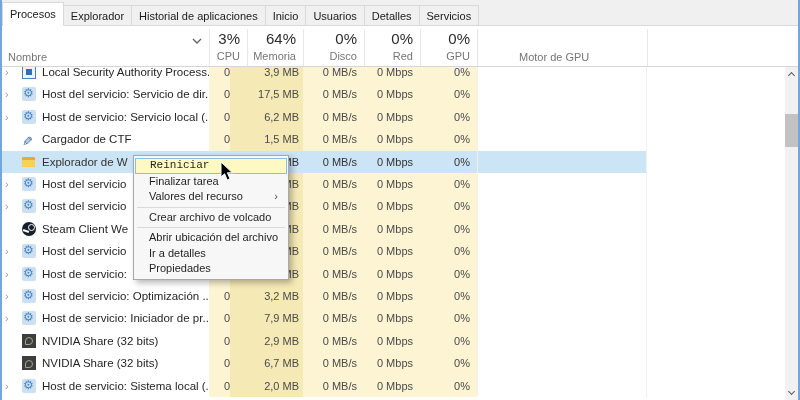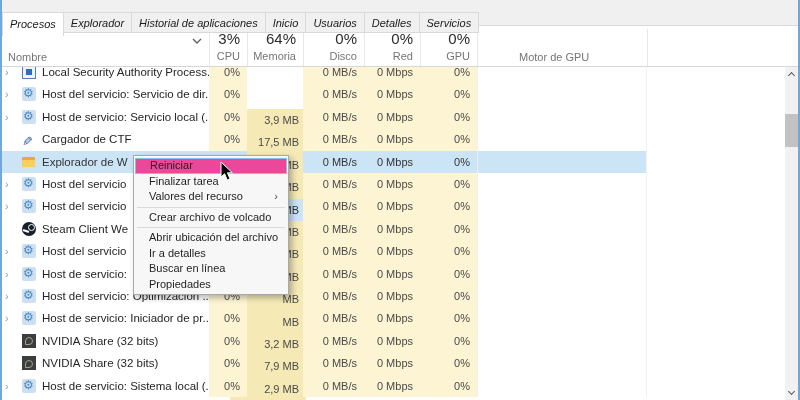--- a/index.html
+++ b/index.html
@@ -4,21 +4,21 @@
 <style>
   * { margin:0; padding:0; box-sizing:border-box; }
   html,body { width:800px; height:400px; overflow:hidden; }
   body { font-family:"Liberation Sans", sans-serif; background:#ffffff; position:relative; color:#222; }
 
   .edge { position:absolute; top:0; bottom:0; width:2px; background:#71a7dd; z-index:60; }
   .edge-left { left:0; } .edge-right { right:0; }
 
   
   .tabbar { position:absolute; left:0; top:0; width:800px; height:26px; background:#f0f0f0; border-bottom:1px solid #d9d9d9; z-index:5; }
-  .tabs { position:absolute; left:2px; top:12px; display:flex; height:24px;font-style:italic; }
+  .tabs { position:absolute; left:2px; top:2px; display:flex; align-items:flex-end; height:24px; }
   .tab { height:21px; line-height:21px; padding:0 7px; font-size:11px; color:#1a1a1a;
          background:#f0f0f0; border:1px solid #d9d9d9; border-left:none; white-space:nowrap; cursor:default; }
   .tab:first-child { border-left:1px solid #d9d9d9; }
   .tab.active { height:24px; line-height:23px; background:#ffffff; border:1px solid #d9d9d9; border-bottom:none; position:relative; z-index:2; }
 
   
   .header { position:absolute; left:0; top:26px; width:800px; height:41px; background:#fff; border-bottom:1px solid #d6d6d6; z-index:4; }
   .vline { position:absolute; top:3px; bottom:0; width:1px; background:#e7e7e7; }
   .hdr-chevron { position:absolute; left:191px; top:6px; width:14px; height:12px; color:#5f5f5f; }
   .statcol { position:absolute; top:0; height:40px; text-align:right; padding-right:7px; }
@@ -27,21 +27,21 @@
   .name-hdr { position:absolute; left:8px; top:25px; font-size:11px; color:#757575; }
   .gpueng-hdr { position:absolute; left:483px; top:25px; font-size:11px; color:#757575;margin-left:36px; }
 
   
   .rows { position:absolute; left:0; top:67px; width:785px; height:333px; overflow:hidden; background:#fff; }
   .prow { position:absolute; left:0; width:785px; height:22.4px; }
   .cell { position:absolute; top:0; height:22.4px; font-size:11px; color:#4a4a4a;
           text-align:right; padding-right:7px; line-height:22.4px; white-space:nowrap; overflow:hidden; }
   .c-name { left:0; width:209px; text-align:left; padding:0; color:#252525; font-size:11.5px; }
   .c-cpu  { left:209px; width:38px;  background:#fdf4d3; }
-  .c-mem  { left:230px; width:76px;  background:#f5e9b6;margin-top:48px; }
+  .c-mem  { left:230px; width:76px;  background:#f5e9b6; }
   .c-disk { left:303px; width:61px;  background:#fdf4d3; }
   .c-net  { left:364px; width:56px;  background:#fdf4d3; }
   .c-gpu  { left:420px; width:57px;  background:#fdf4d3; }
   .c-eng  { left:477px; width:170px; background:#fff; border-left:1px solid #f0f0f0; border-right:1px solid #f0f0f0; }
   .prow.selected .cell { background:#cbe4f6; color:#333; }
   .arrow { position:absolute; left:5px; top:0; width:12px; line-height:22.4px; font-size:11px; color:#9b9b9b; }
   .pname { position:absolute; left:42px; top:0; line-height:22.4px; }
 
   
   .picon { position:absolute; left:22px; top:4px; width:14px; height:14px; }
@@ -65,21 +65,21 @@
   .sb-up { top:0; } .sb-down { bottom:0; }
   .chev { position:absolute; left:3.5px; width:5px; height:5px; border-right:1.4px solid #5a5a5a; border-bottom:1.4px solid #5a5a5a; }
   .chev-up { top:6px; transform:rotate(-135deg); }
   .chev-down { top:4px; transform:rotate(45deg); }
   .sb-thumb { position:absolute; left:0; top:47px; width:13px; height:33px; background:#c2c2c2; }
 
   
   .cmenu { position:absolute; left:133px; top:155px; width:156px; background:#f7f7f7;
            border:1px solid #a8a8a8; padding:2px 1px; box-shadow:3px 3px 6px rgba(0,0,0,0.28); z-index:40; }
   .mi { position:relative; height:15.5px; line-height:15px; font-size:11px; color:#1f1f1f; padding-left:14px; white-space:nowrap; }
-  .mi.hl { background:#ec4899; border:1px solid #88bde8; line-height:13.5px; }
+  .mi.hl { background:#fef9c3; border:1px solid #88bde8; line-height:13.5px;font-family:Liberation Mono, monospace; }
   .mi .sub { position:absolute; right:9px; top:0; color:#4d4d4d; font-size:11px; }
   .msep { height:1px; background:#dadada; margin:2px 2px; }
 
   
   .cursor { position:absolute; left:220px; top:161px; z-index:50; }
 </style>
 </head>
 <body>
 
 <div class="edge edge-left"></div>
@@ -341,21 +341,20 @@
 
 <div class="cmenu" id="cmenu">
     <div class="mi hl">Reiniciar</div>
     <div class="mi">Finalizar tarea</div>
     <div class="mi">Valores del recurso<span class="sub">›</span></div>
     <div class="msep"></div>
     <div class="mi">Crear archivo de volcado</div>
     <div class="msep"></div>
     <div class="mi">Abrir ubicación del archivo</div>
     <div class="mi">Ir a detalles</div>
-    <div class="mi">Buscar en línea</div>
     <div class="mi">Propiedades</div>
   </div>
 
 <div class="cursor">
   <svg width="16" height="22" viewBox="0 0 16 22">
     <path d="M1,1 L1,16 L4.6,12.8 L7.2,19 L10,17.8 L7.4,11.8 L12.4,11.8 Z" fill="#000" stroke="#fff" stroke-width="1"></path>
   </svg>
 </div>
 
 </body></html>

